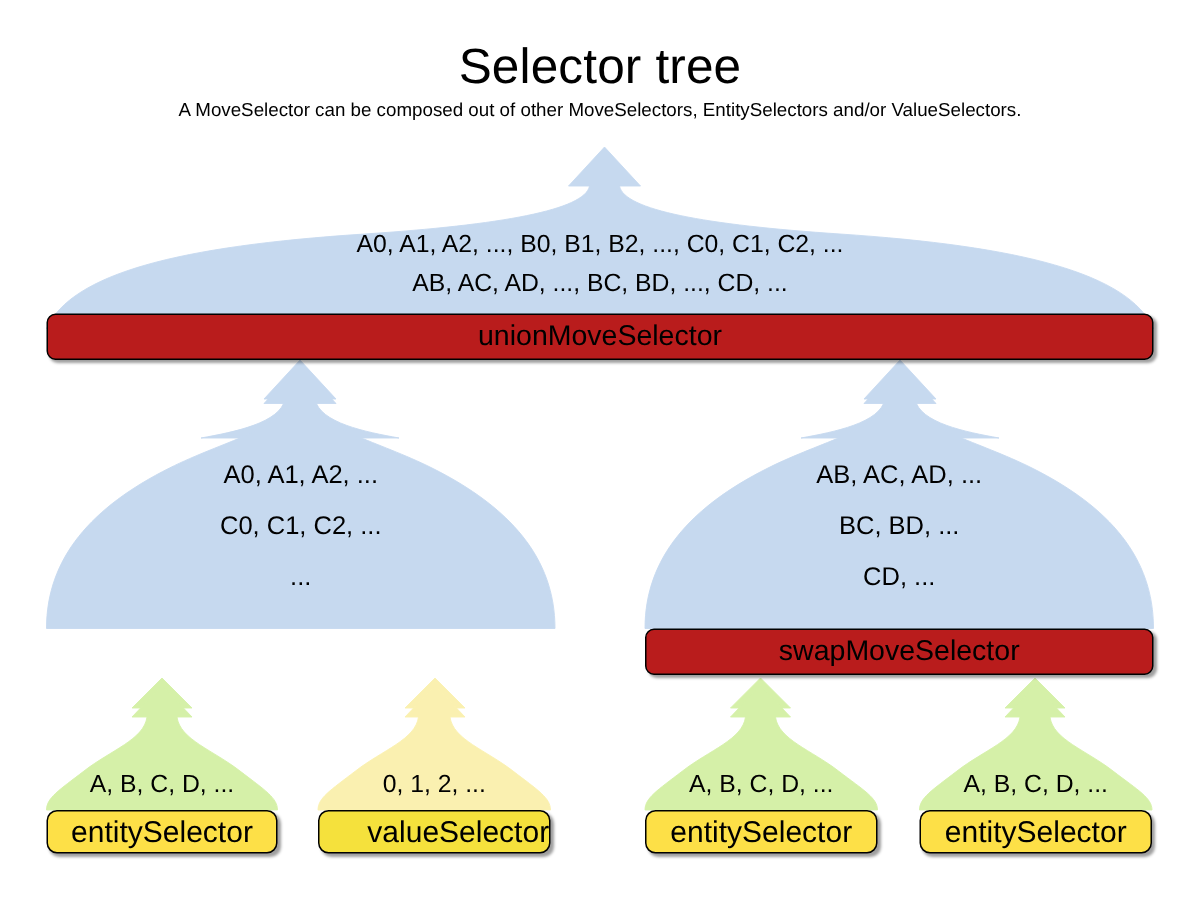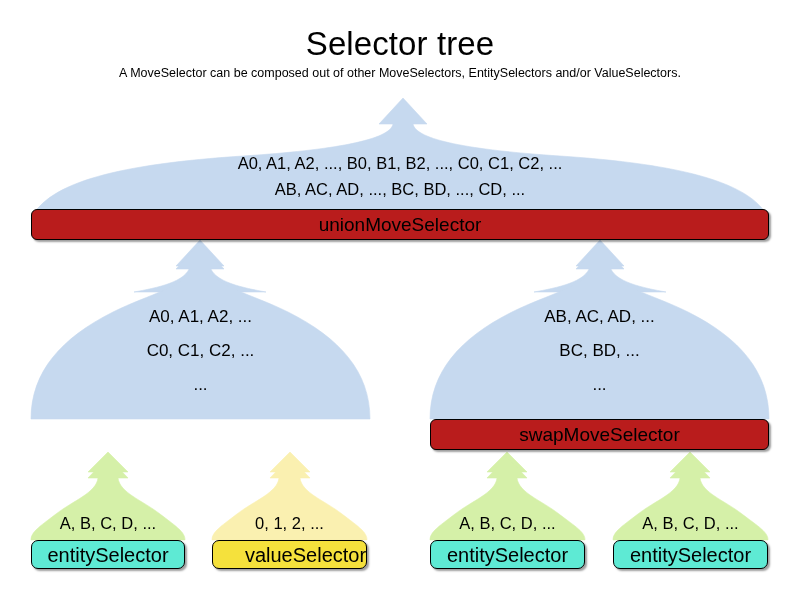--- a/index.html
+++ b/index.html
@@ -67,21 +67,21 @@
     border-radius: 6px;
     display: flex;
     align-items: center;
     justify-content: center;
     font-size: 19px;
     line-height: 1;
     white-space: nowrap;
     box-shadow: 2px 2px 2px rgba(0,0,0,0.38);
   }
   .bar.blue   { background: #b91c1c; }
-  .bar.green  { background: #5eead4; }
+  .bar.green  { background: #fde047; }
   .bar.yellow { background: #f5e13c; }
   .bar.leaf   { font-size: 20px; border-radius: 7px; }
 
   
   .fan-text {
     position: absolute;
     text-align: center;
     font-size: 16.5px;
     line-height: 25px;
     white-space: nowrap;
@@ -192,20 +192,21 @@
 
   <div class="fan-text mid" style="left:31px; top:300px; width:339px;">
     <span class="line">A0, A1, A2, ...</span>
     <span class="line">C0, C1, C2, ...</span>
     <span class="line">...</span>
   </div>
 
   <div class="fan-text mid" style="left:430px; top:300px; width:339px;">
     <span class="line">AB, AC, AD, ...</span>
     <span class="line">BC, BD, ...</span>
+    <span class="line">CD, ...</span>
     <span class="line">...</span>
   </div>
 
   <div class="fan-text leaf" style="left:31px; top:513px; width:154px;">
     <span class="line">A, B, C, D, ...</span>
   </div>
 
   <div class="fan-text leaf" style="left:212px; top:513px; width:155px;">
     <span class="line">0, 1, 2, ...</span>
   </div>

